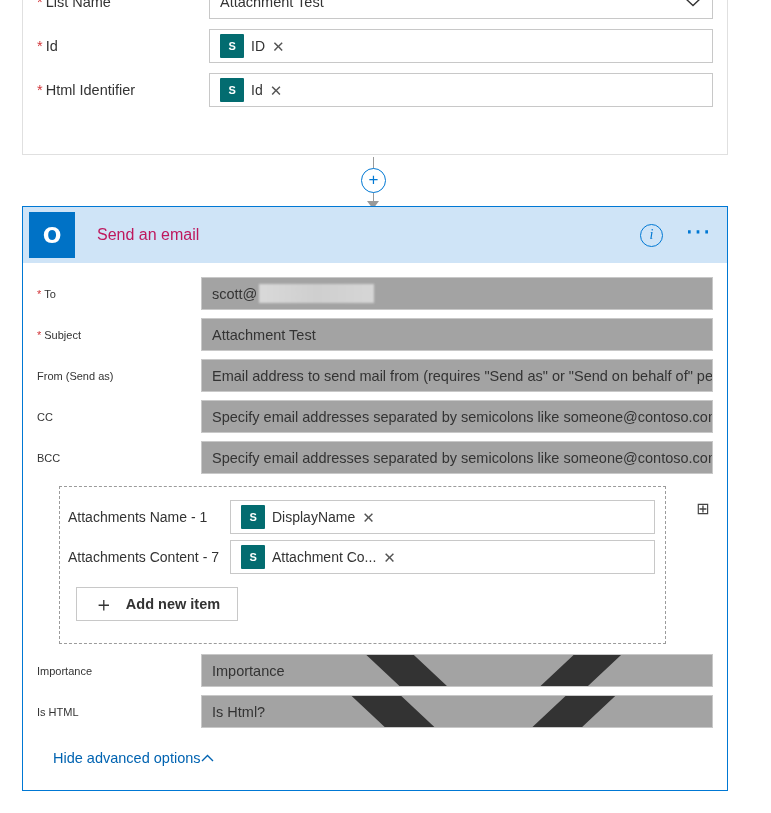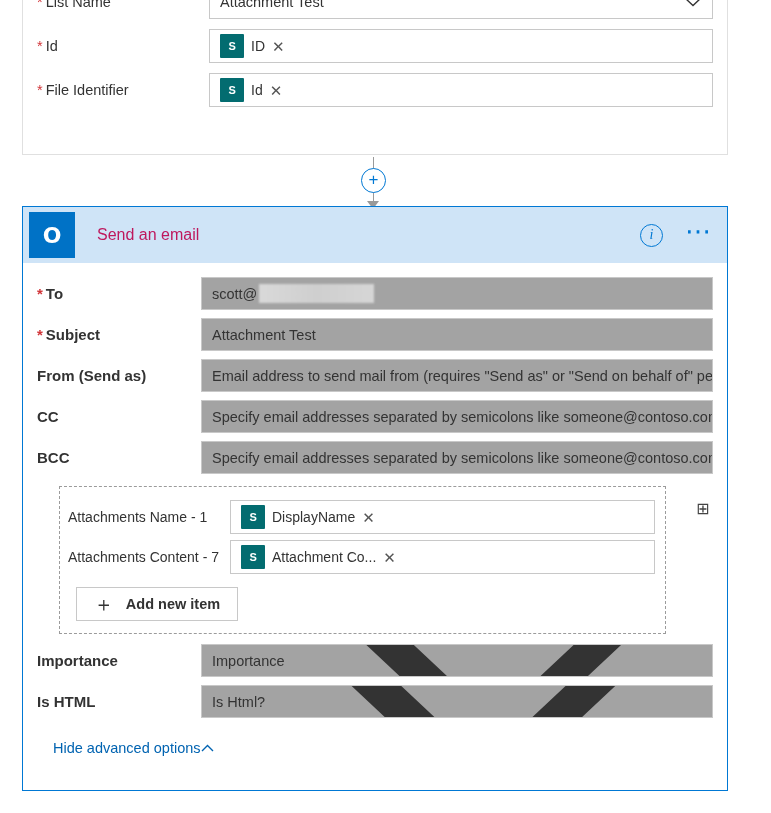--- a/index.html
+++ b/index.html
@@ -178,23 +178,22 @@
 
   .card-body { padding: 10px 14px 0 14px; }
 
   .erow {
     display: flex;
     align-items: center;
     height: 41px;
   }
   .elbl {
     width: 164px;
-    font-size: 15px;
-    flex: none;
-    font-weight: bold;
+    font-size: 11px;
+    flex: none;
   }
   .efield {
     flex: 1;
     height: 33px;
     border: 1px solid #c8c8c8;
     background: #a3a3a3;
     display: flex;
     align-items: center;
     padding: 0 10px;
     font-size: 14.5px;
@@ -208,21 +207,21 @@
     margin-left: 2px;
     background: linear-gradient(90deg,#d9d9d9,#cfcfcf,#d6d6d6);
     filter: blur(1px);
     vertical-align: middle;
   }
 
   
   .attach-group {
     margin: 8px 0 6px 22px;
     border: 1px dashed #9b9b9b;
-    padding: 10px 10px 12px 8px;
+    padding: 10px 10px 22px 8px;
     position: relative;
     width: 607px;
   }
   .arow {
     display: flex;
     align-items: center;
     min-height: 40px;
   }
   .albl {
     width: 162px;
@@ -311,21 +310,21 @@
         <span class="token">
           <span class="sp">S</span>
           <span class="tx">ID</span>
           <span class="x">✕</span>
         </span>
       </div>
     </div>
 
     <div class="row">
       <div class="lbl">
-        <span class="req">*</span><span>File Identifier</span>
+        <span class="req">*</span><span>Html Identifier</span>
       </div>
       <div class="field">
         <span class="token">
           <span class="sp">S</span>
           <span class="tx">Id</span>
           <span class="x">✕</span>
         </span>
       </div>
     </div>
 

